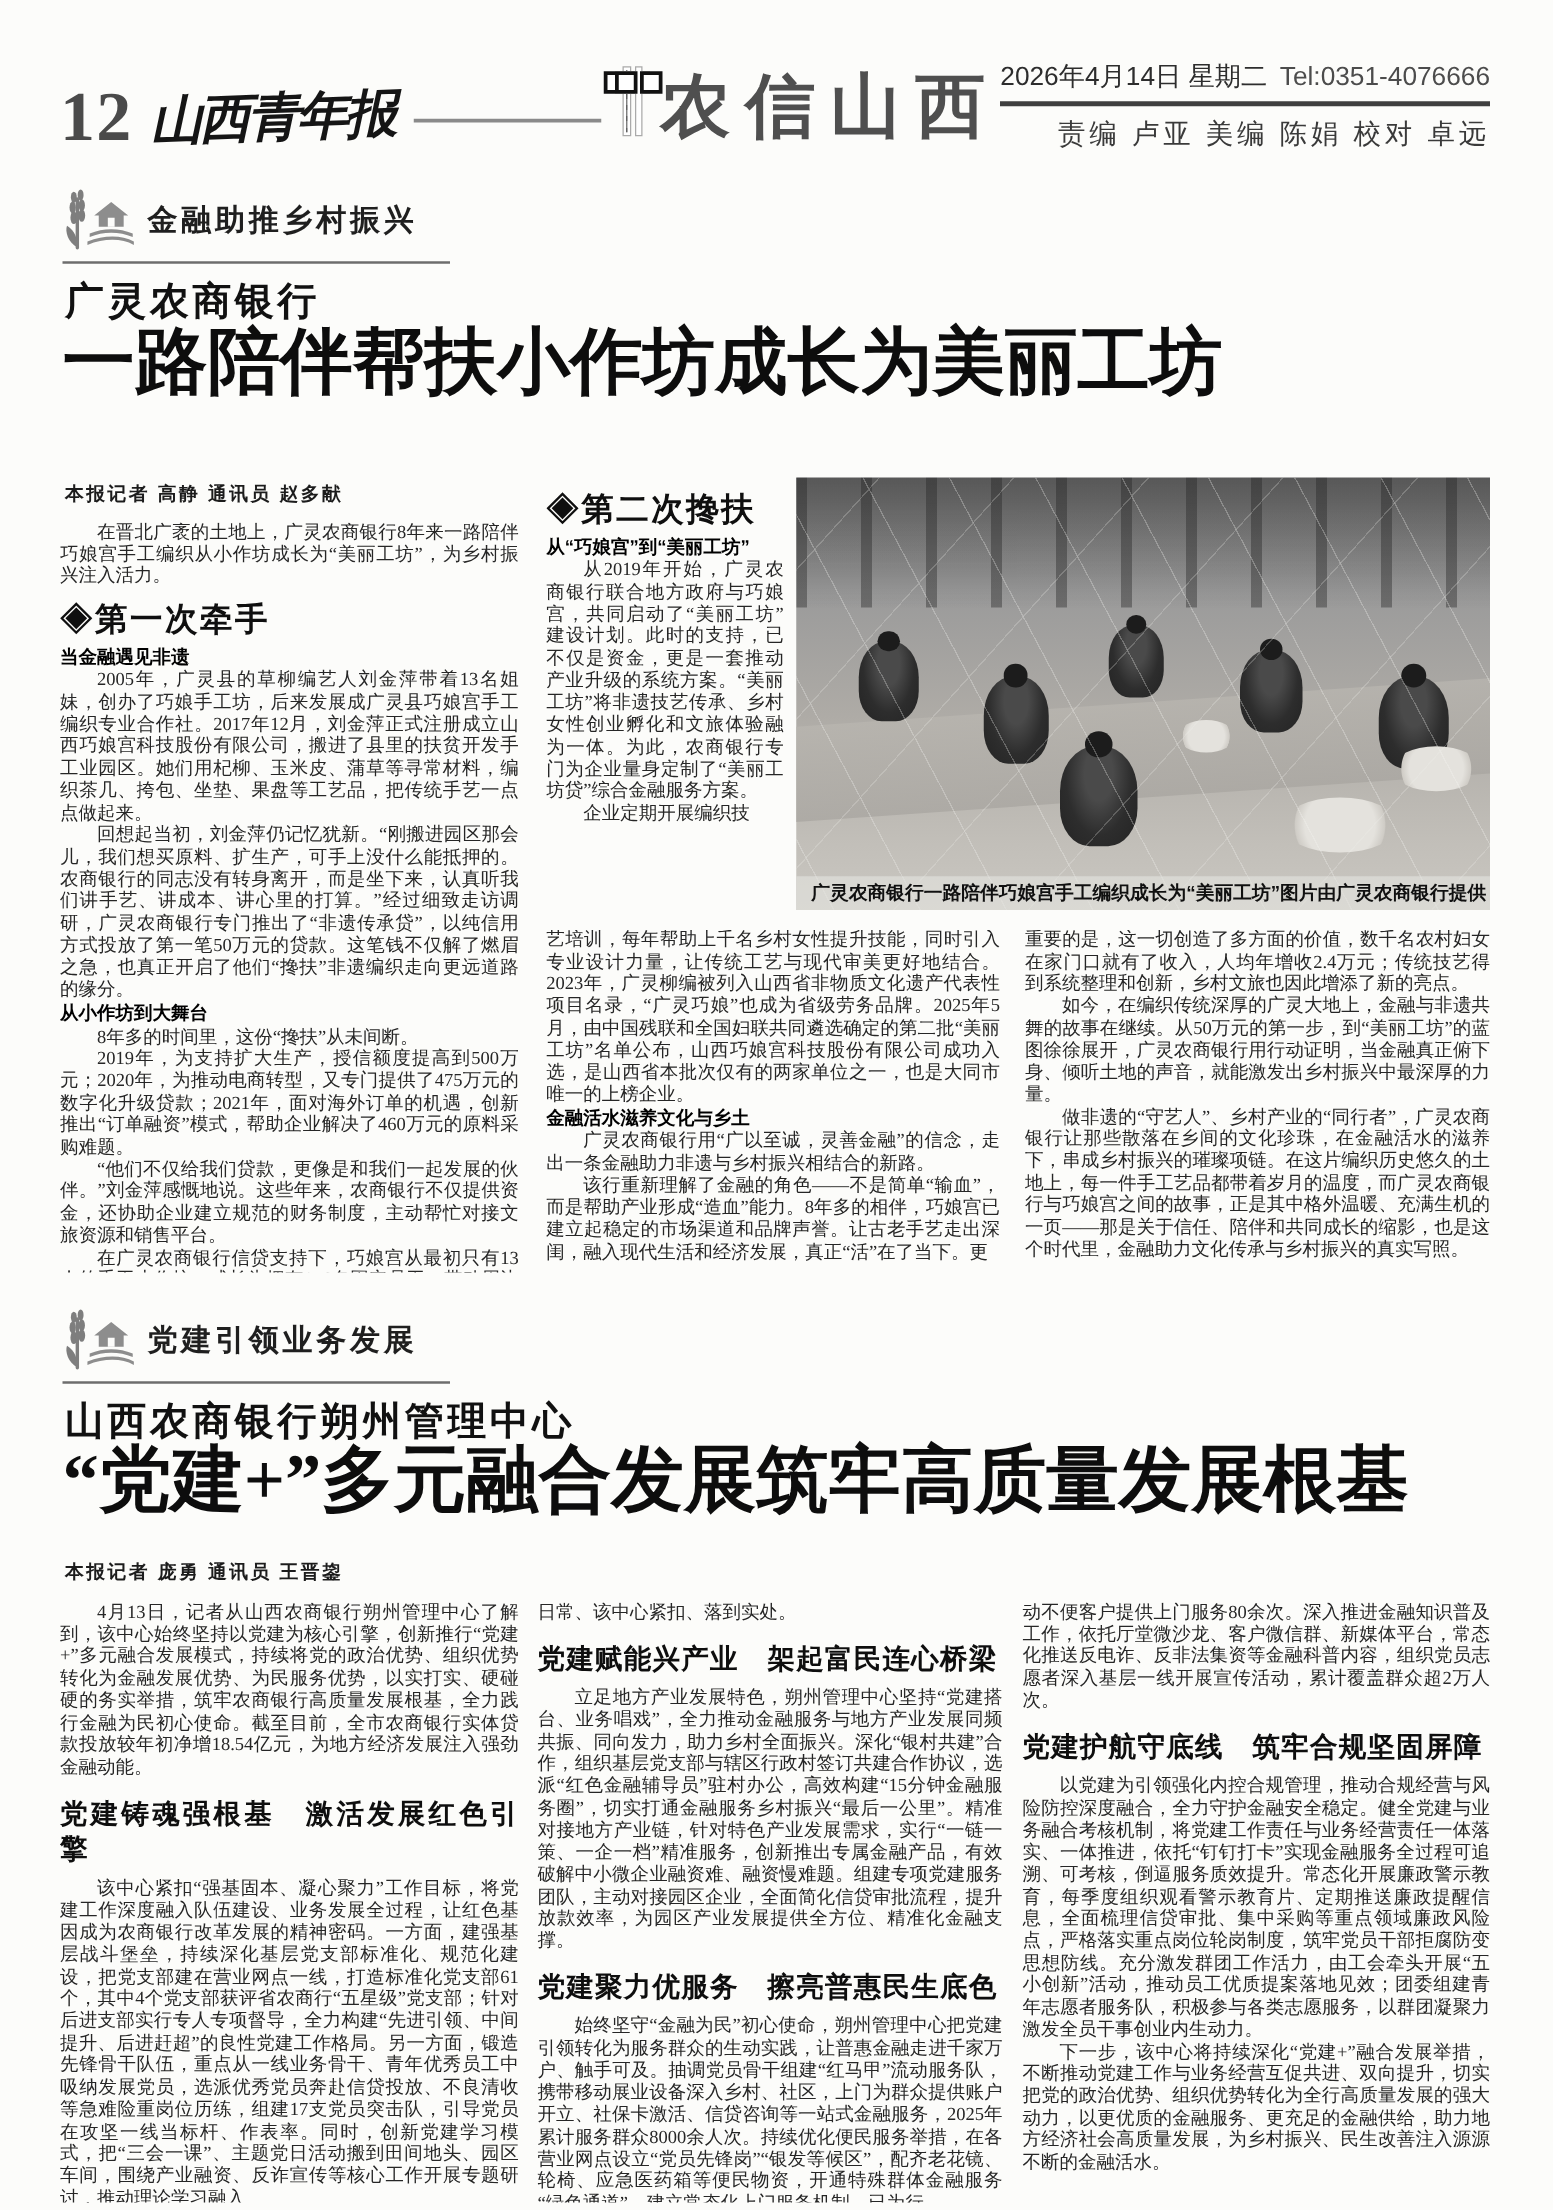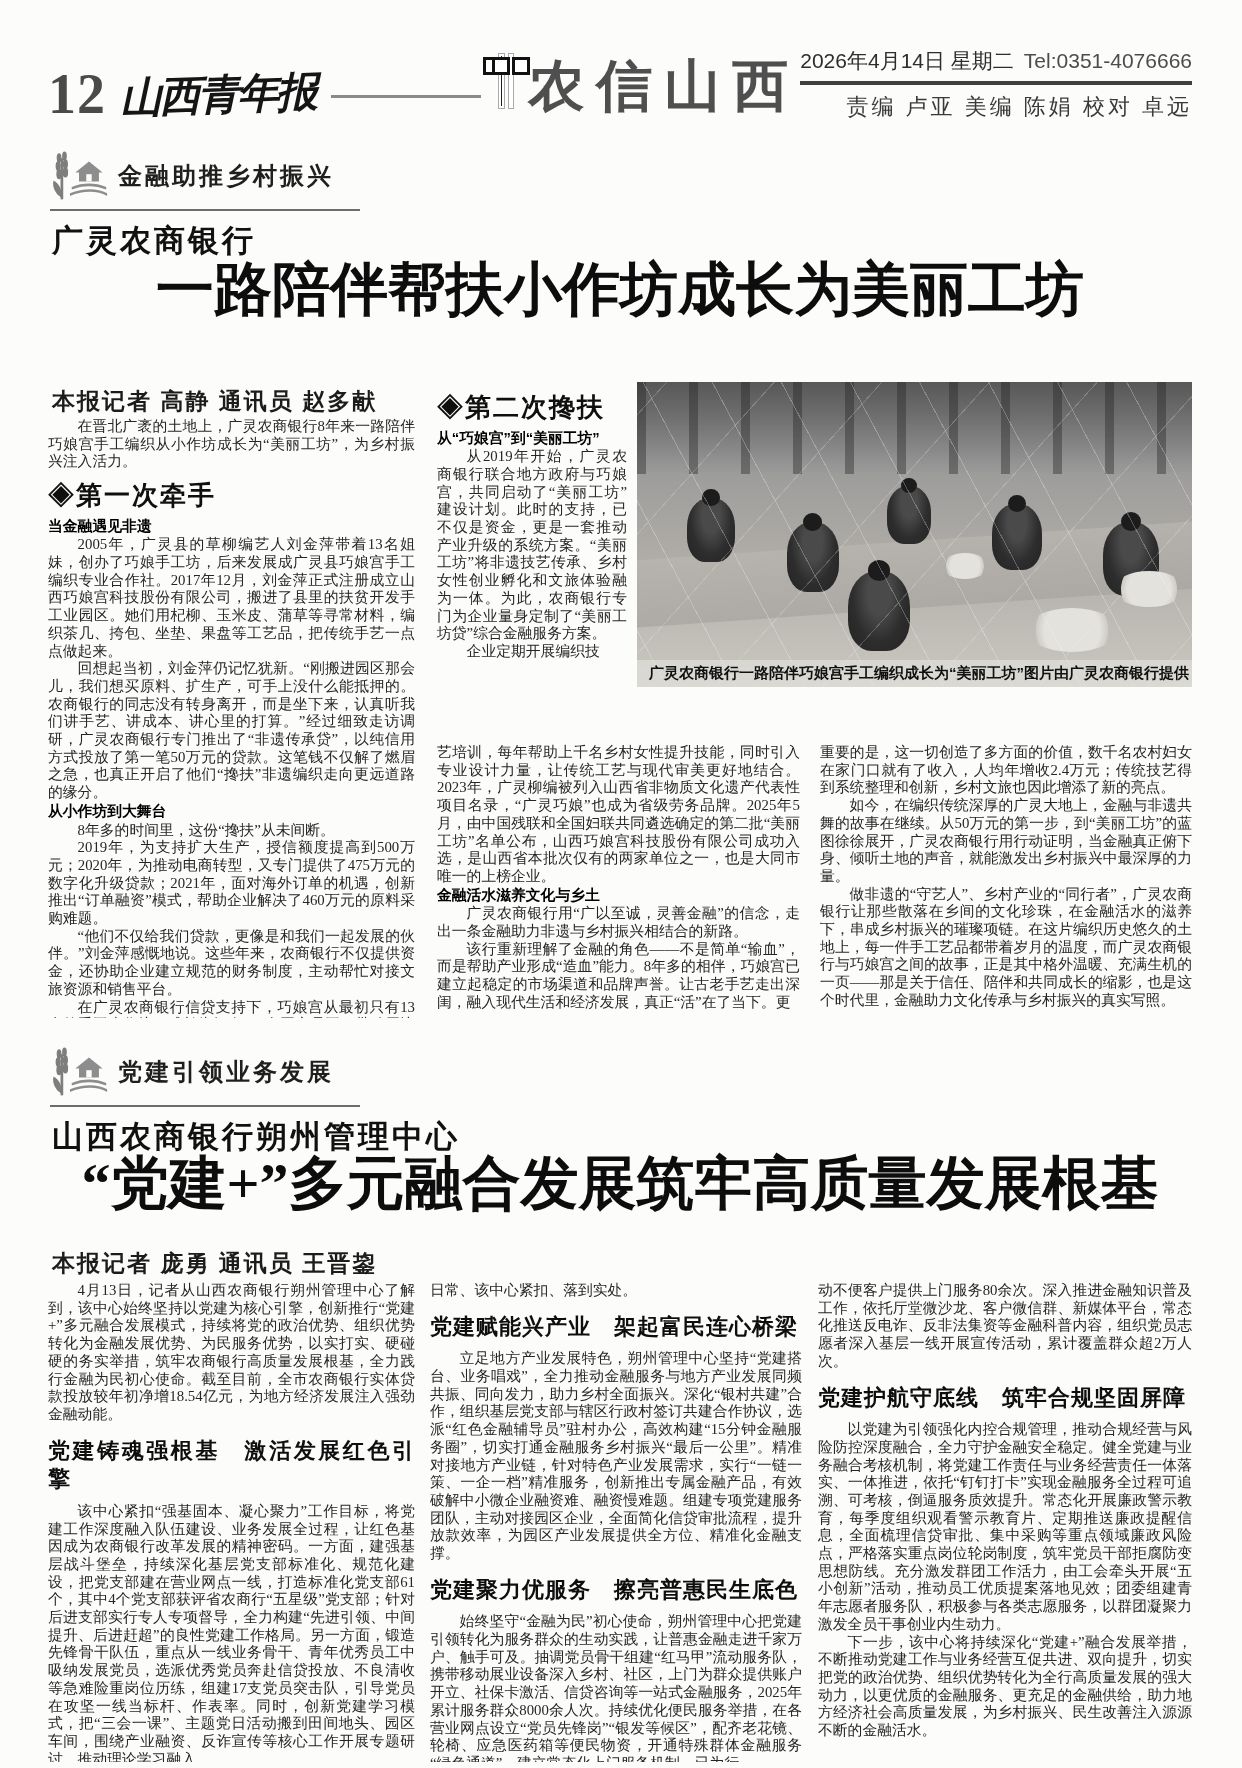--- a/index.html
+++ b/index.html
@@ -27,36 +27,36 @@
   .staffline{font-size:22px;color:#3a3a3a;letter-spacing:3px;font-family:"Liberation Sans",sans-serif;white-space:nowrap;}
   
   .badge{position:absolute;left:50px;display:flex;align-items:center;border-bottom:2px solid #6d6d6d;
          padding:0 26px 7px 0;}
   .badge svg{display:block;margin-right:10px;}
   .badge .badge-label{font-size:24px;font-weight:bold;color:#1f1f1f;letter-spacing:3px;
          font-family:"Liberation Sans",sans-serif;}
   
   .kicker{position:absolute;left:52px;font-size:31px;font-weight:bold;color:#111;letter-spacing:3px;white-space:nowrap;}
   .headline{position:absolute;left:50px;right:52px;font-size:58px;font-weight:bold;color:#0d0d0d;
-            line-height:1.1;white-space:nowrap;display:flex;justify-content:center;}
-  .byline{position:absolute;font-size:23px;font-weight:bold;color:#1c1c1c;letter-spacing:2px;
+            line-height:1.1;white-space:nowrap;display:flex;justify-content:flex-start;}
+  .byline{position:absolute;font-size:15px;font-weight:bold;color:#1c1c1c;letter-spacing:2px;
           font-family:"Liberation Sans",sans-serif;}
   
   .col{position:absolute;overflow:hidden;font-size:14.8px;line-height:17.7px;text-align:justify;}
   .col p{margin:0;text-align:justify;}
   .tx-p{text-indent:2em;}
   .tx-pc{text-indent:0;}
   .tx-d{font-size:26px;line-height:1.25;font-weight:bold;color:#0f0f0f;letter-spacing:2px;
         margin:9px 0 5px !important;text-indent:0;font-family:"Liberation Serif",serif;}
   .tx-hb{font-weight:bold;font-family:Liberation Sans, sans-serif;color:#000000;text-indent:0;
          margin:1px 0 !important;}
   .tx-h2{font-size:22px;line-height:1.3;font-weight:bold;color:#0e0e0e;letter-spacing:1px;
          margin:13px 0 9px !important;text-indent:0;}
   
-  .photo{position:absolute;left:637px;top:382px;width:555px;height:305px;overflow:hidden;
+  .photo{position:absolute;left:637px;top:382px;width:555px;height:346px;overflow:hidden;
          background:linear-gradient(180deg,#7f7f7f 0%,#9a9a9a 26%,#aeaba6 55%,#c2bfb9 85%,#cac7c1 100%);}
   .ph-ceiling{position:absolute;top:0;left:0;right:0;height:30%;opacity:.8;
          background:repeating-linear-gradient(90deg,rgba(35,35,35,.5) 0 9px,rgba(150,150,150,.12) 9px 52px),
                     linear-gradient(180deg,rgba(20,20,20,.55),rgba(20,20,20,0));}
   .ph-table{position:absolute;left:-8%;right:-8%;top:52%;height:22%;transform:rotate(-4deg);
          background:linear-gradient(180deg,#b9b6b0,#a8a5a0);opacity:.75;}
   .ph-person{position:absolute;background:radial-gradient(ellipse at 50% 28%,#4a4a4a 0 26%,#2d2d2d 60%,#232323 100%);
          border-radius:45% 45% 38% 38%;}
   .ph-person::before{content:"";position:absolute;top:-14%;left:32%;width:36%;height:26%;
          border-radius:50%;background:#1c1c1c;}

